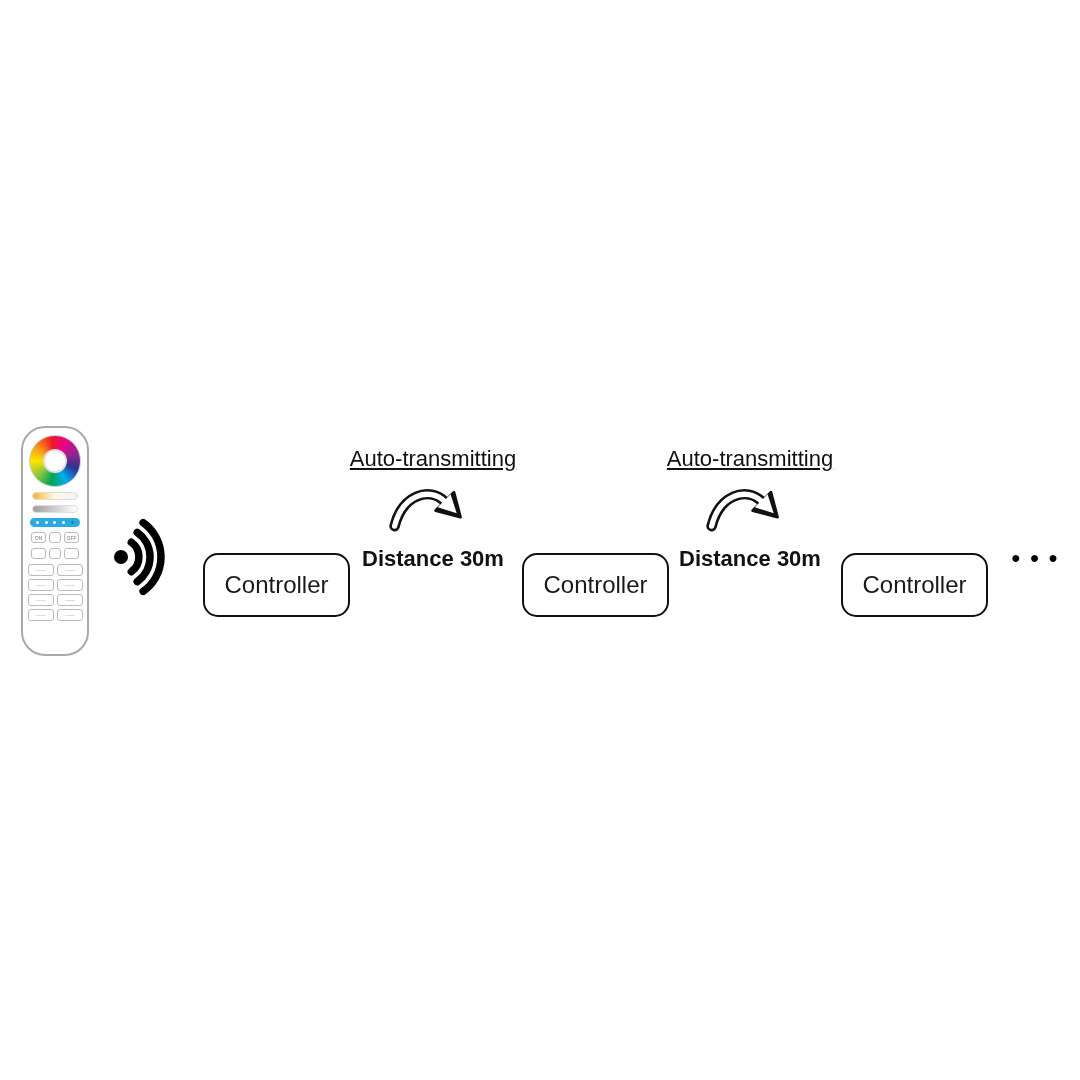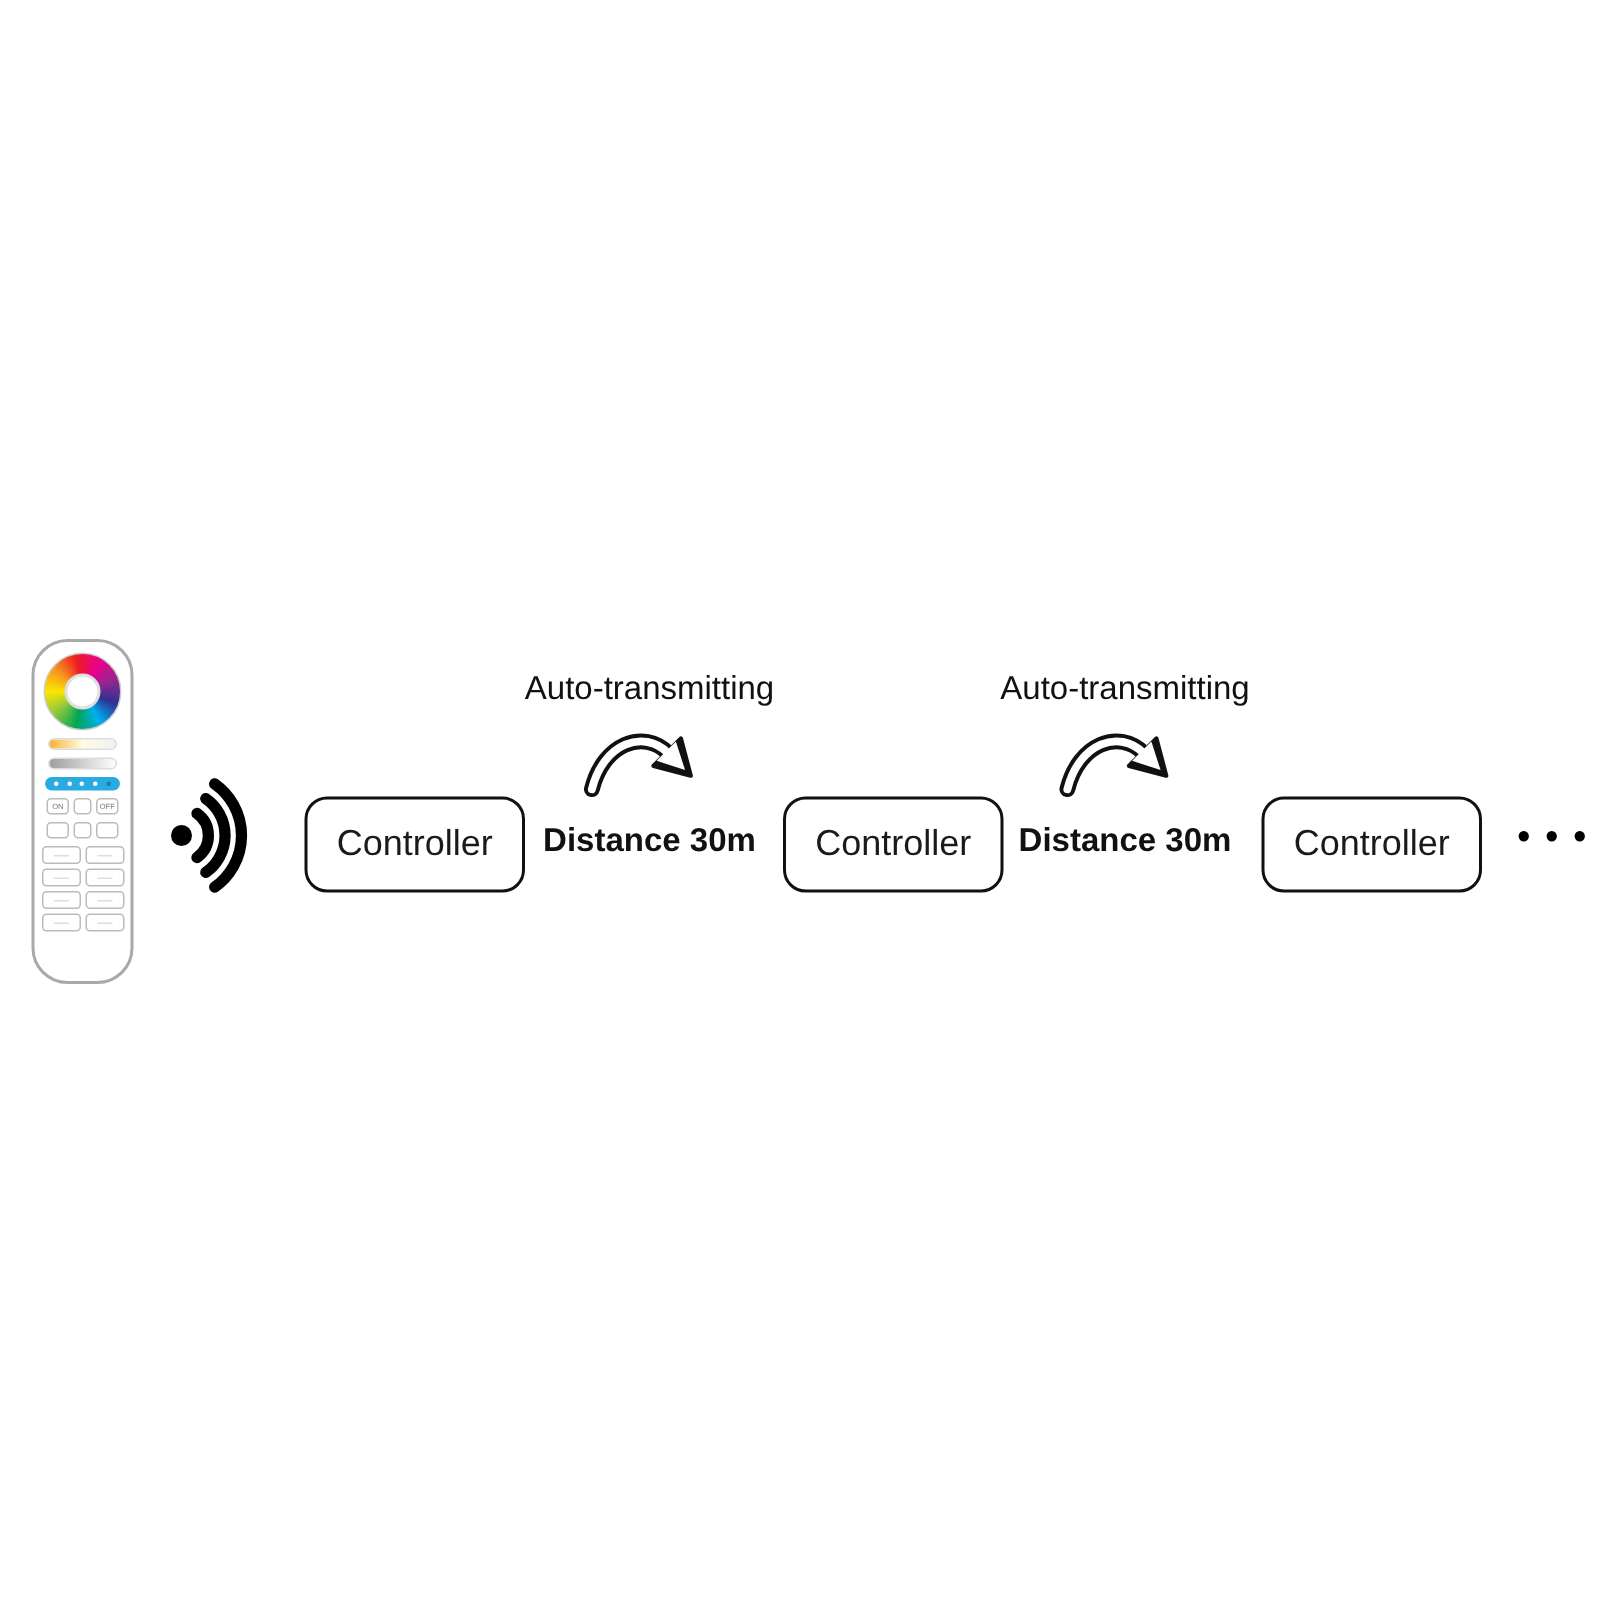--- a/index.html
+++ b/index.html
@@ -48,34 +48,34 @@
     border:1px solid #bbb;border-radius:3px;background:#fff;box-sizing:border-box;
     display:flex;align-items:center;justify-content:center;
   }
   .zbtn::after{content:"";width:10px;height:1px;background:#ddd;}
 
   
   .signal{position:absolute;left:112px;top:513px;}
 
   
   .node{
-    position:absolute;top:531px;width:147px;height:64px;
+    position:absolute;top:553px;width:147px;height:64px;
     border:2.5px solid #111;border-radius:15px;background:#fff;
     display:flex;align-items:center;justify-content:center;
     font-size:24px;color:#1a1a1a;box-sizing:border-box;
   }
   .node1{left:203px;}
   .node2{left:522px;}
   .node3{left:841px;}
 
   
   .hop{position:absolute;top:446px;width:170px;text-align:center;}
   .hop1{left:348px;}
   .hop2{left:665px;}
-  .hop-title{font-size:22px;color:#111;white-space:nowrap;}
+  .hop-title{font-size:22px;color:#111;white-space:nowrap;text-decoration:underline;}
   .hop-arrow{margin-top:4px;height:58px;}
   .hop-distance{font-size:22px;color:#111;margin-top:8px;white-space:nowrap;font-weight:bold;}
 
   
   .ellipsis{
     position:absolute;left:1011px;top:549px;
     font-size:16px;letter-spacing:9px;color:#000;white-space:nowrap;
   }
 </style>
 </head>

